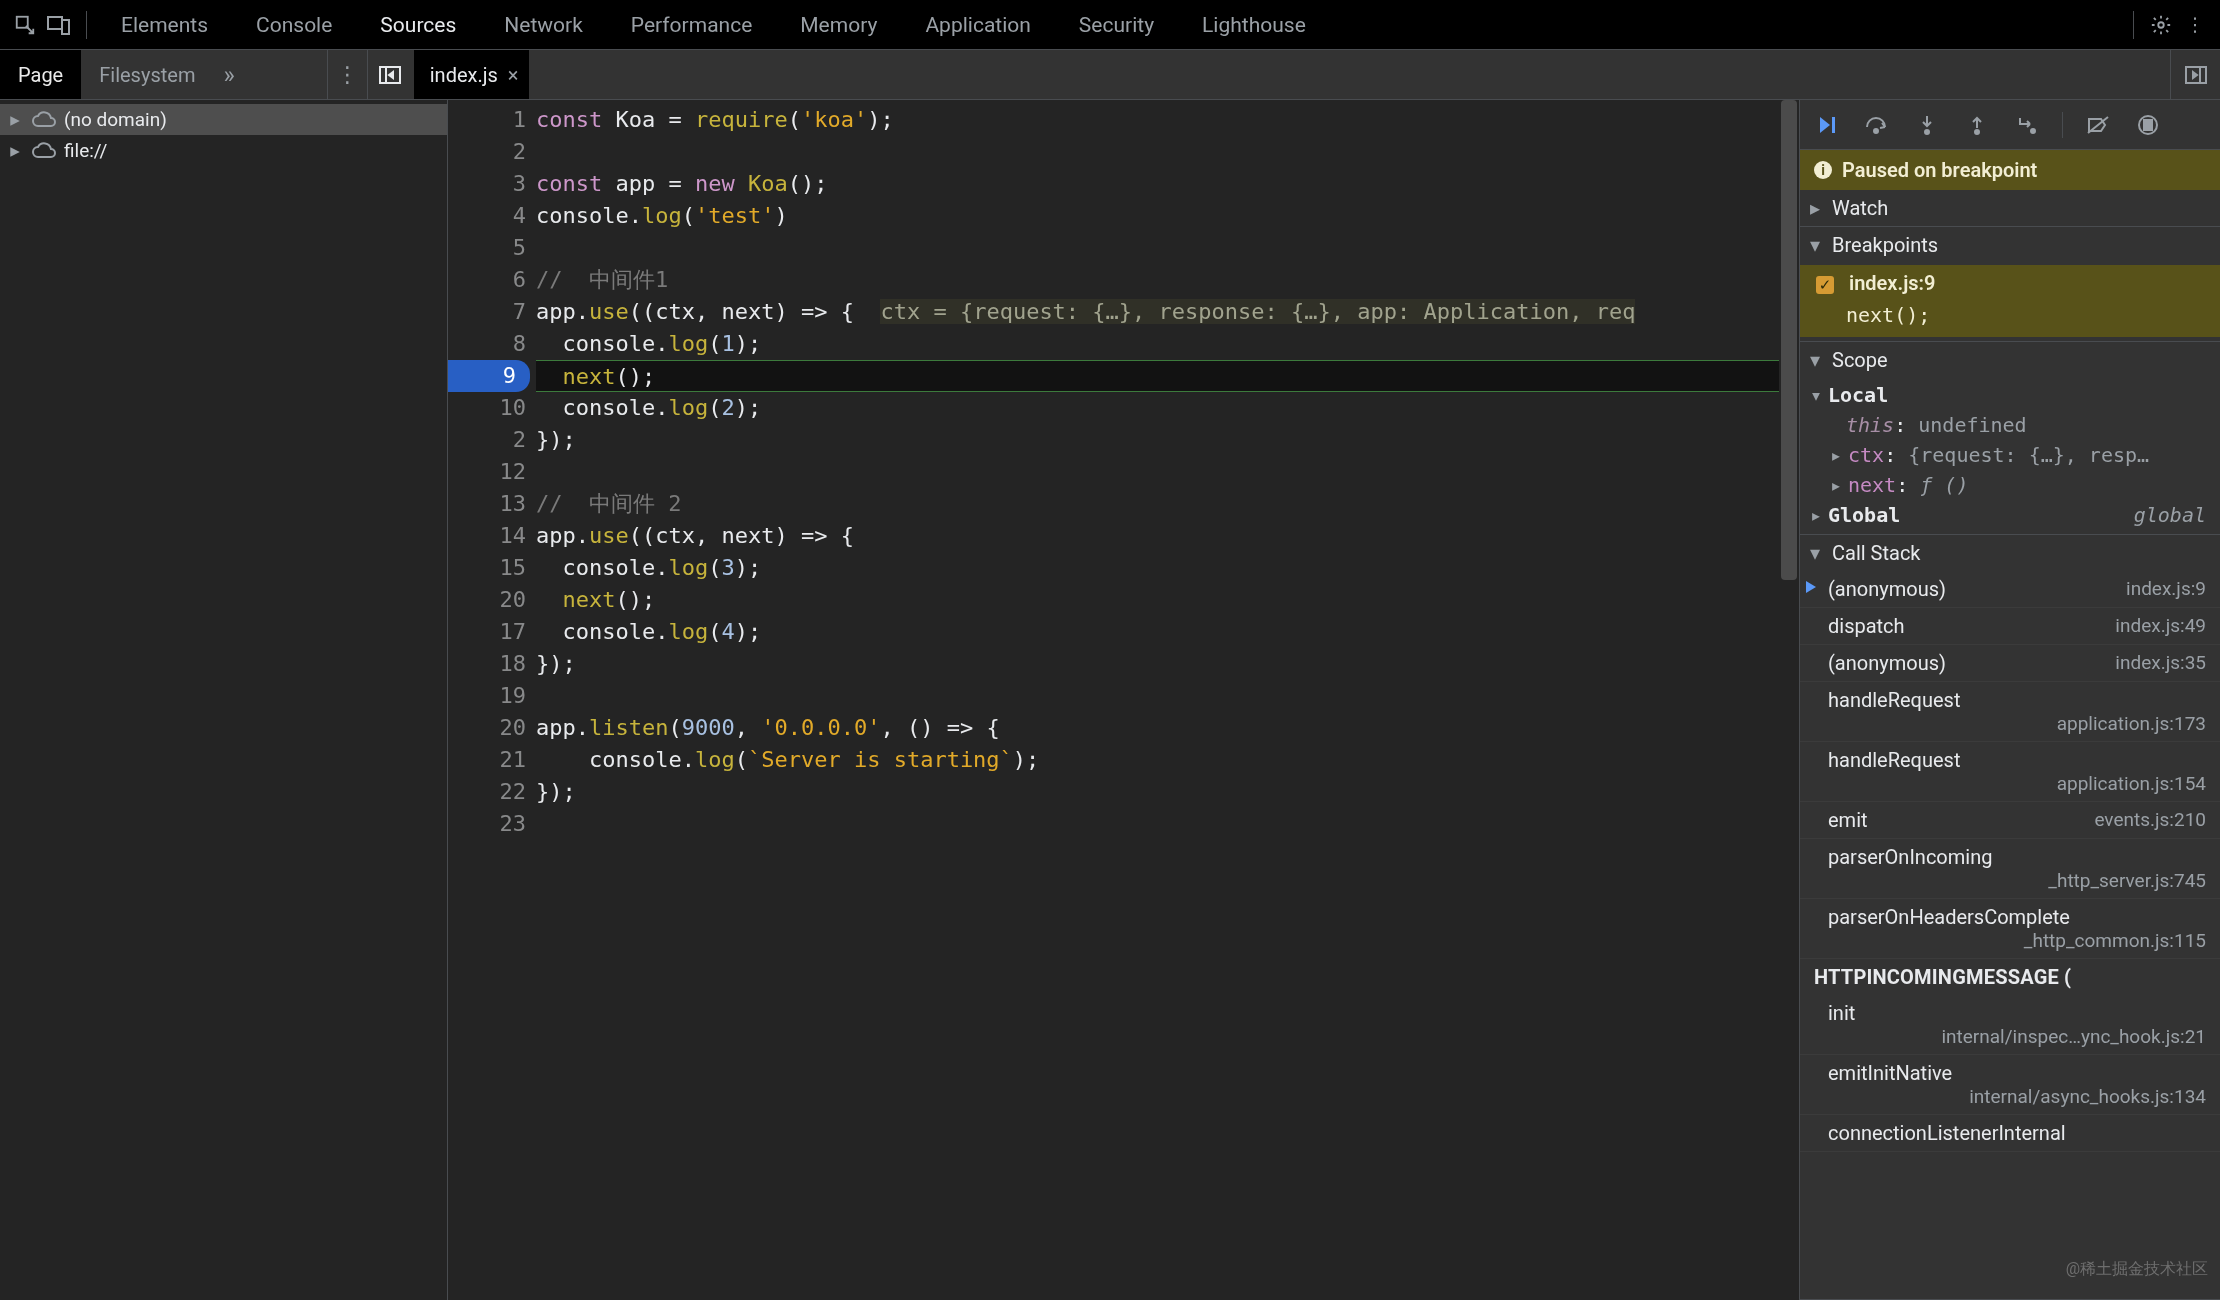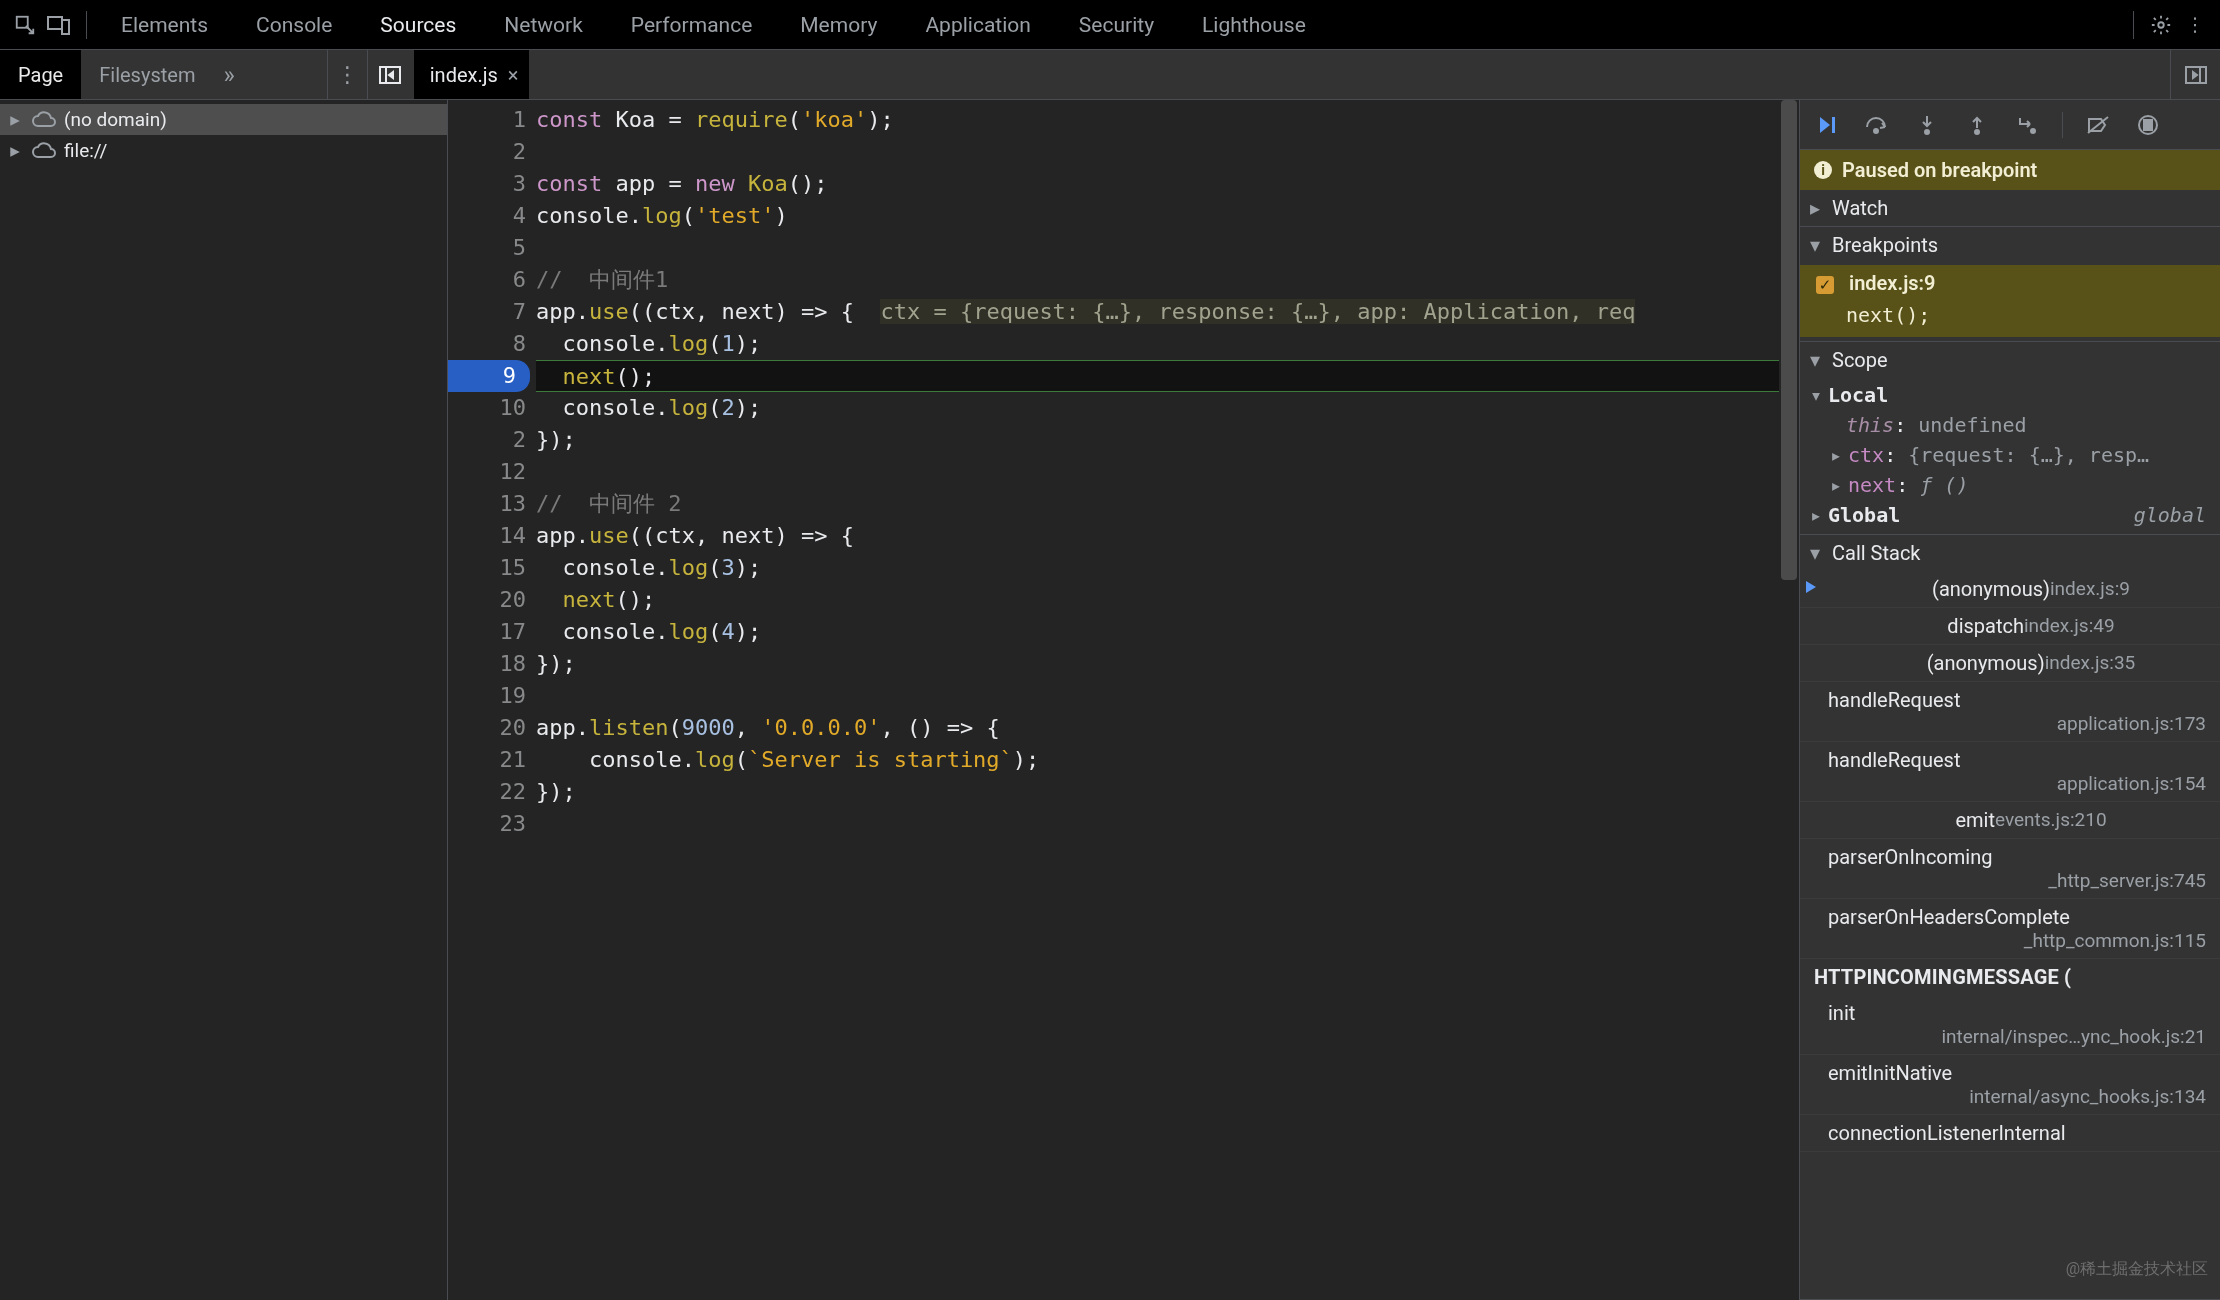--- a/index.html
+++ b/index.html
@@ -151,21 +151,21 @@
 .scope-row .label { color:#e8eaed; }
 .scope-label { color:#c58ac3; }
 .scope-val { color:#9aa0a6; }
 .scope-global { font-style:italic; }
 .scope-italic { font-style:italic; color:#a88fa7; }
 
 .stack { overflow:auto; }
 .stack-item { padding:6px 14px 6px 28px; border-bottom:1px solid #3b3b3b; cursor:pointer; position:relative; }
 .stack-item.current::before { content:""; position:absolute; left:6px; top:10px; border-left:10px solid #5b99f8; border-top:6px solid transparent; border-bottom:6px solid transparent; }
 .stack-item.current .fn-name { color:#e8eaed; }
-.stack-item .row1 { display:flex; justify-content:center;margin-left:28px; }
+.stack-item .row1 { display:flex; justify-content:space-between; }
 .stack-item .fn-name { color:#e8eaed; }
 .stack-item .loc { color:#9aa0a6; font-size:19px; }
 .stack-item.twoline .loc { display:block; text-align:right; }
 .stack-async { font-weight:700; padding:6px 14px; color:#e8eaed; letter-spacing:0.2px; }
 
 .watermark { position:fixed; right:12px; bottom:20px; color:#6e6e6e; font-size:16px; }
 
 svg { display:block; }
 </style>
 </head>

